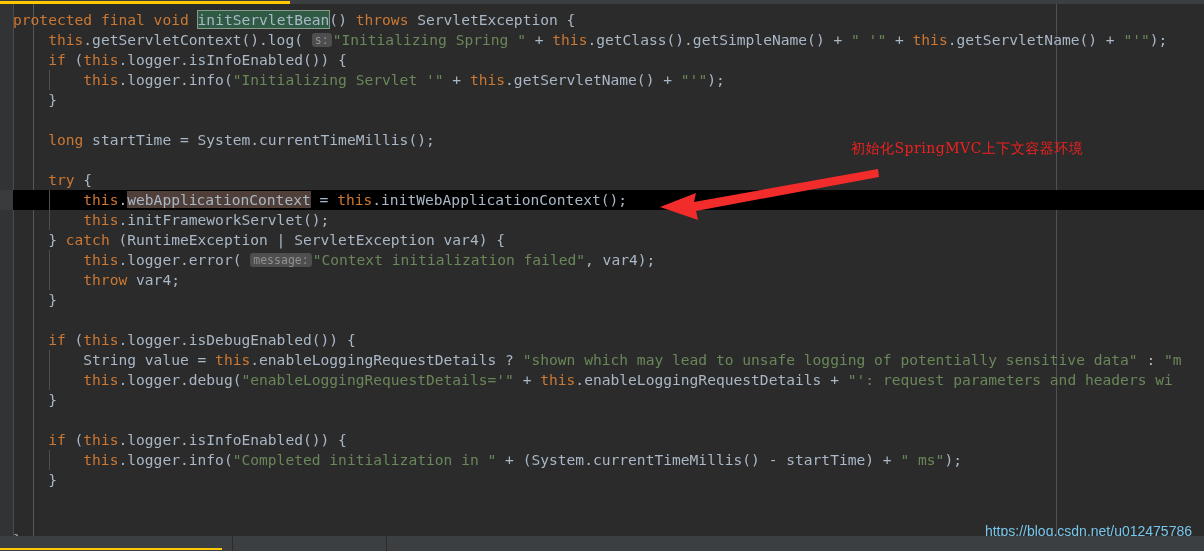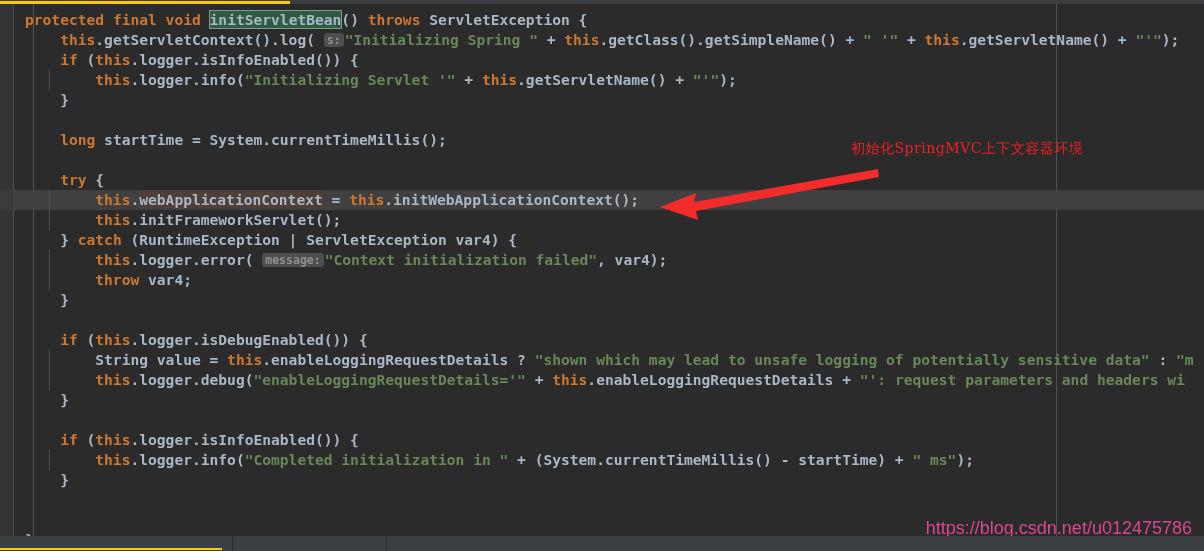--- a/index.html
+++ b/index.html
@@ -90,26 +90,25 @@
     height: 520px;
     font-family: "DejaVu Sans Mono", "Liberation Mono", monospace;
     font-size: 14.6px;
     line-height: 20px;
     white-space: pre;
     color: #a9b7c6;
   }
   .line {
     position: relative;
     height: 20px;
-    padding-left: 25px;
+    padding-left: 13px;
     white-space: pre;
-    font-weight: bold;
   }
   .line.caret-line {
-    background: #404040;
+    background: #000000;
   }
   .line.caret-line::before {
     content: "";
     position: absolute;
     left: 0; top: 0;
     width: 13px; height: 20px;
     background: #3a3b3c;
   }
 
   
@@ -174,23 +173,23 @@
     width: 220px;
     height: 60px;
     pointer-events: none;
   }
 
   
   .watermark {
     position: absolute;
     right: 12px;
     bottom: 12px;
-    color: #ec4899;
+    color: #7dd3fc;
     font-family: "Liberation Sans", sans-serif;
-    font-size: 18px;
+    font-size: 14px;
     opacity: 0.92;
   }
 
   
   .bottomstrip {
     position: absolute;
     left: 0;
     bottom: 0;
     width: 1204px;
     height: 15px;

